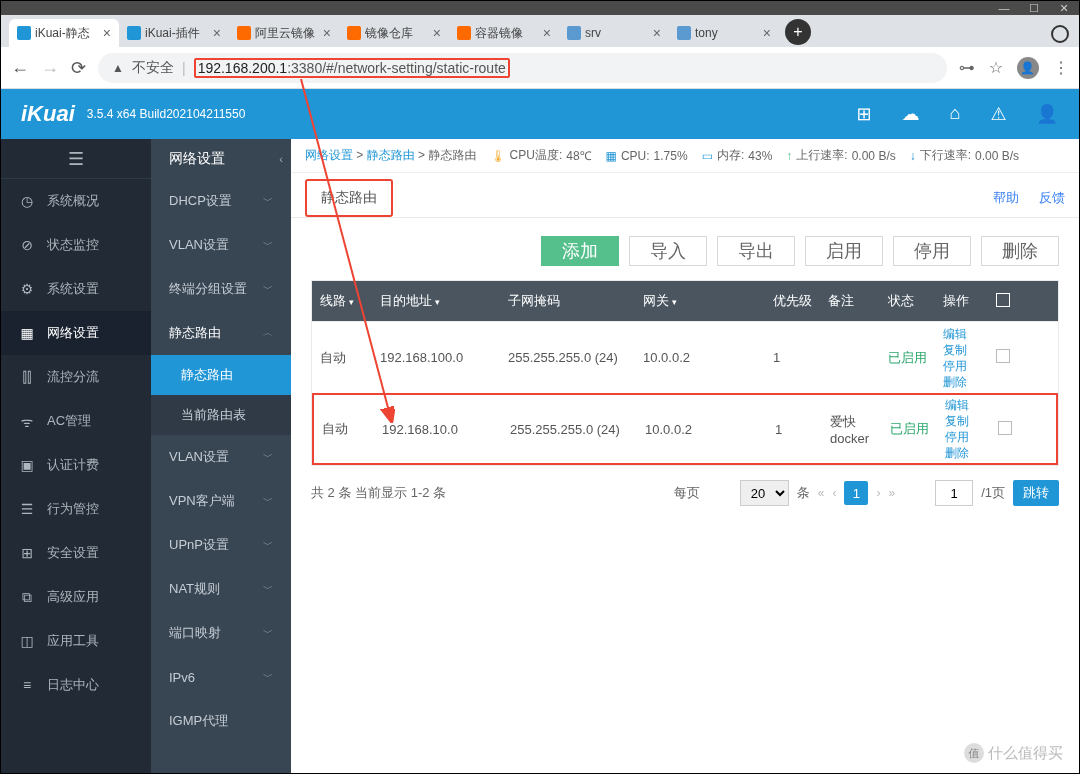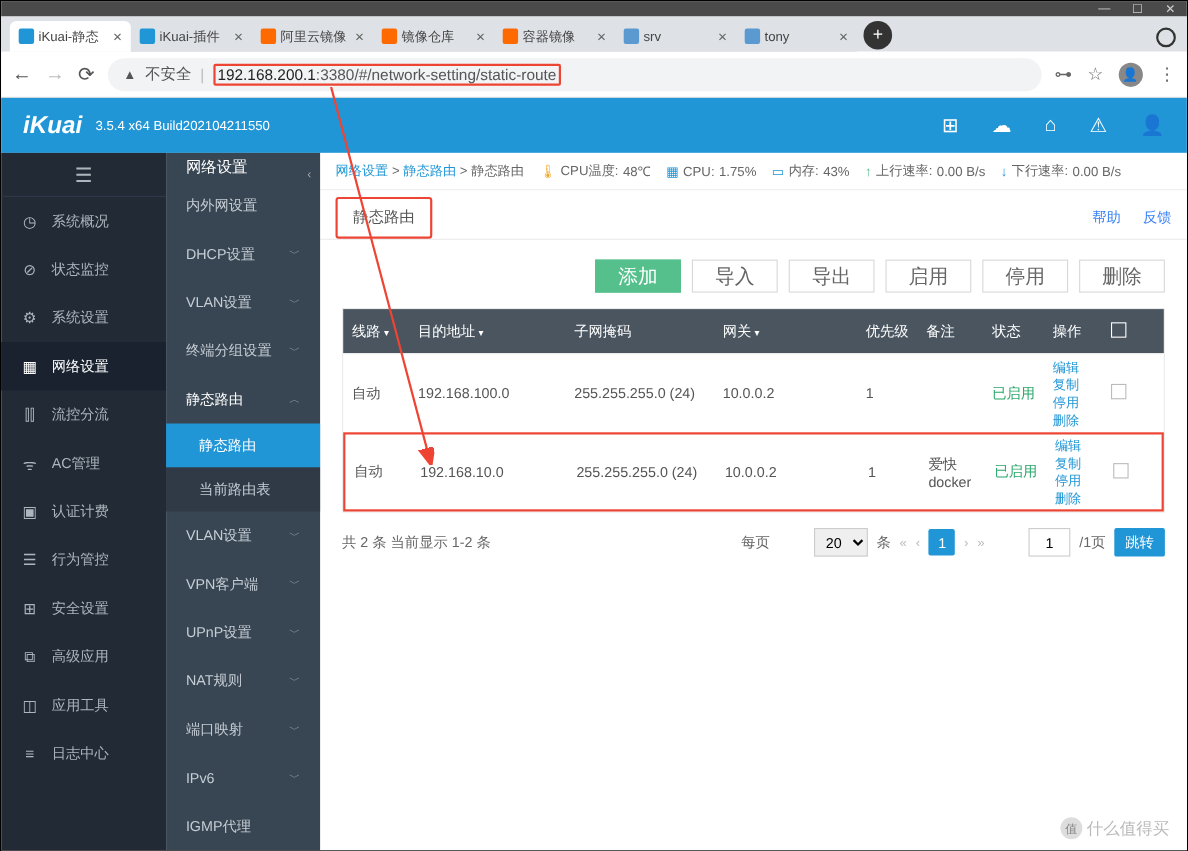--- a/index.html
+++ b/index.html
@@ -57,21 +57,21 @@
     
     .toolbar { display: flex; gap: 10px; justify-content: flex-end; padding: 18px 20px 14px; }
     .btn { height: 30px; padding: 0 20px; border: 1px solid #d8d8d8; background: #fff; color: #666; font-size: 18px; display: inline-flex; align-items: center; cursor: pointer; }
     .btn.primary { background: #56c08d; border-color: #56c08d; color: #fff; }
     
     .table { margin: 0 20px; border: 1px solid #eaeaea; }
     .thead { background: #4a5560; color: #fff; display: flex; align-items: center; height: 40px; font-size: 13px; }
     .th, .td { padding: 0 8px; }
     .c-line { width: 60px; }
     .c-dest { width: 128px; }
-    .c-mask { width: 135px; margin-left: 14px; }
+    .c-mask { width: 135px; }
     .c-gw { width: 130px; }
     .c-pri { width: 55px; }
     .c-note { width: 60px; }
     .c-stat { width: 55px; }
     .c-ops { width: 50px; }
     .c-chk { width: 36px; text-align: center; }
     .tbody .row { display: flex; align-items: center; min-height: 72px; border-top: 1px solid #eaeaea; font-size: 13px; color: #555; }
     .tbody .row.hl { border: 2px solid #e43; }
     .ops { display: flex; flex-direction: column; gap: 0; font-size: 12px; line-height: 16px; }
     .ops a { color: #2196d6; cursor: pointer; }
@@ -221,23 +221,20 @@
         <div class="item">
           <span class="icon">≡</span>
           <span>日志中心</span>
         </div>
       </div>
   </div>
   <div class="nav2">
     <div class="title">网络设置</div>
     <span class="collapse-arrow">‹</span>
     <div id="nav2-items">
-        <div class="item">
-          <span>内外网设置</span>
-        </div>
         <div class="item">
           <span>DHCP设置</span>
           <span class="chev">﹀</span>
         </div>
         <div class="item">
           <span>VLAN设置</span>
           <span class="chev">﹀</span>
         </div>
         <div class="item">
           <span>终端分组设置</span>

